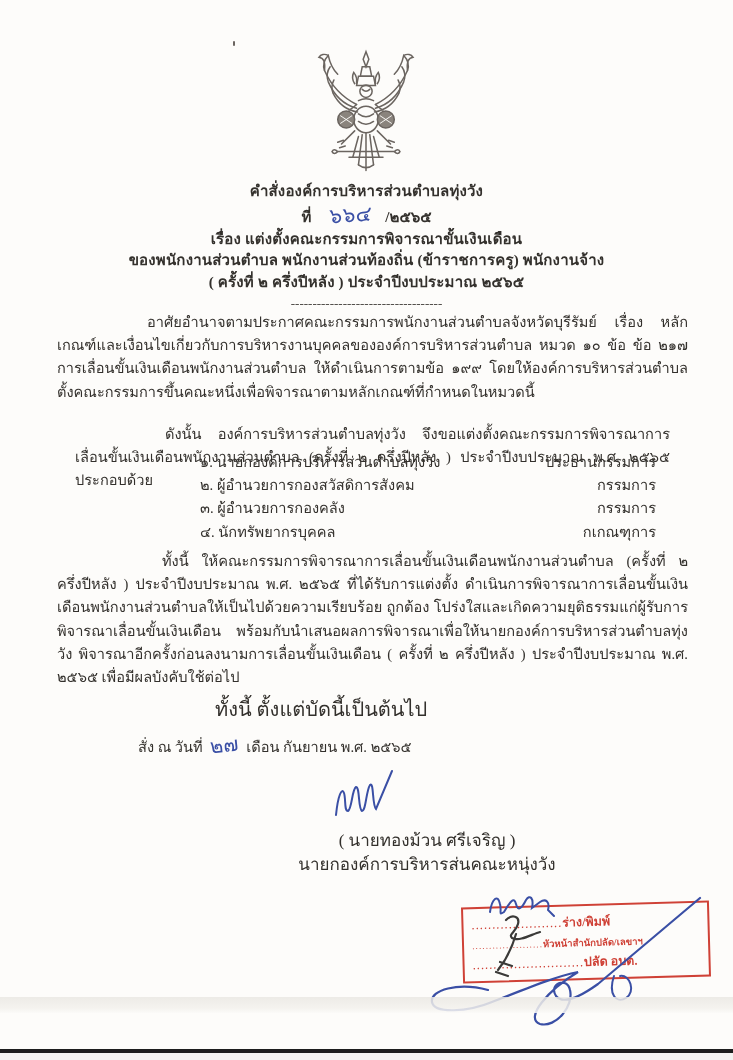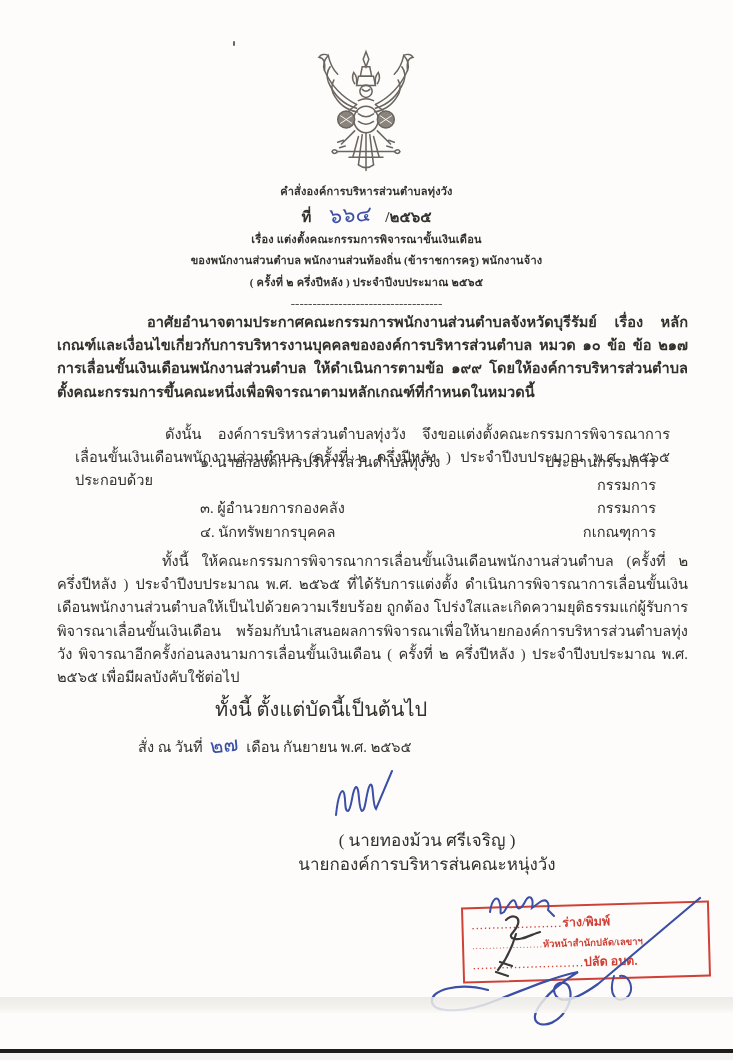--- a/index.html
+++ b/index.html
@@ -8,31 +8,31 @@
     position:relative;
     width:733px; height:1060px;
     margin:0 auto;
     background:#fdfcfa;
     overflow:hidden;
     font-family:"Liberation Serif","DejaVu Sans",serif;
     color:#33302c;
   }
   .emblem { position:absolute; left:300px; top:44px; width:132px; height:136px; }
   .title-block { position:absolute; left:0; top:181px; width:733px; text-align:center; }
-  .title-line { font-size:11px; font-weight:bold; line-height:21.5px; letter-spacing:.2px; }
+  .title-line { font-size:15px; font-weight:bold; line-height:21.5px; letter-spacing:.2px; }
   .num-line { font-size:15px; font-weight:bold; line-height:24px; }
   .handwritten-num {
     color:#3a4fa5; font-size:21px; font-weight:normal;
     display:inline-block; transform:rotate(-4deg) skewX(-6deg);
     margin:0 10px 0 14px; font-family:"DejaVu Sans",sans-serif;
   }
   .divider { font-size:13px; letter-spacing:0; color:#4a4742; line-height:14px; margin-top:4px; }
   .content { position:absolute; left:57px; width:631px; font-size:14.6px; line-height:23.2px; }
   .para { text-align:justify; }
-  #p1 { top:311px;font-weight:bold; } #p1 p { text-indent:90px; }
+  #p1 { top:311px; } #p1 p { text-indent:90px; }
   #p2 { top:405px; } #p2 p { text-indent:90px; }
   .committee { position:absolute; left:57px; top:451px; width:631px; font-size:14.6px; }
   .committee-row { display:flex; height:23.2px; line-height:23.2px; }
   .committee-name { padding-left:143px; }
   .committee-role { margin-left:auto; padding-right:32px; }
   #p3 { top:550px; } #p3 p { text-indent:105px; }
   .effective { position:absolute; left:57px; top:693px; width:631px; font-size:20px; padding-left:0; }
   .effective span { margin-left:158px; }
   .dateline { position:absolute; left:57px; top:729px; width:631px; font-size:14.6px; }
   .dateline .prefix { margin-left:81px; }
@@ -132,20 +132,21 @@
   <div class="content para" id="p2">
     <p style="margin:18px">ดังนั้น  องค์การบริหารส่วนตำบลทุ่งวัง   จึงขอแต่งตั้งคณะกรรมการพิจารณาการเลื่อนขั้นเงินเดือนพนักงานส่วนตำบล (ครั้งที่ ๒  ครึ่งปีหลัง  ) ประจำปีงบประมาณ  พ.ศ. ๒๕๖๕ ประกอบด้วย</p>
   </div>
 
   <div class="committee">
     <div class="committee-row">
       <span class="committee-name">๑. นายกองค์การบริหารส่วนตำบลทุ่งวัง</span>
       <span class="committee-role">ประธานกรรมการ</span>
     </div>
     <div class="committee-row">
+      <span class="committee-name">๒. ผู้อำนวยการกองสวัสดิการสังคม</span>
       <span class="committee-role">กรรมการ</span>
     </div>
     <div class="committee-row">
       <span class="committee-name">๓. ผู้อำนวยการกองคลัง</span>
       <span class="committee-role">กรรมการ</span>
     </div>
     <div class="committee-row">
       <span class="committee-name">๔. นักทรัพยากรบุคคล</span>
       <span class="committee-role">กเกณฑุการ</span>
     </div>

